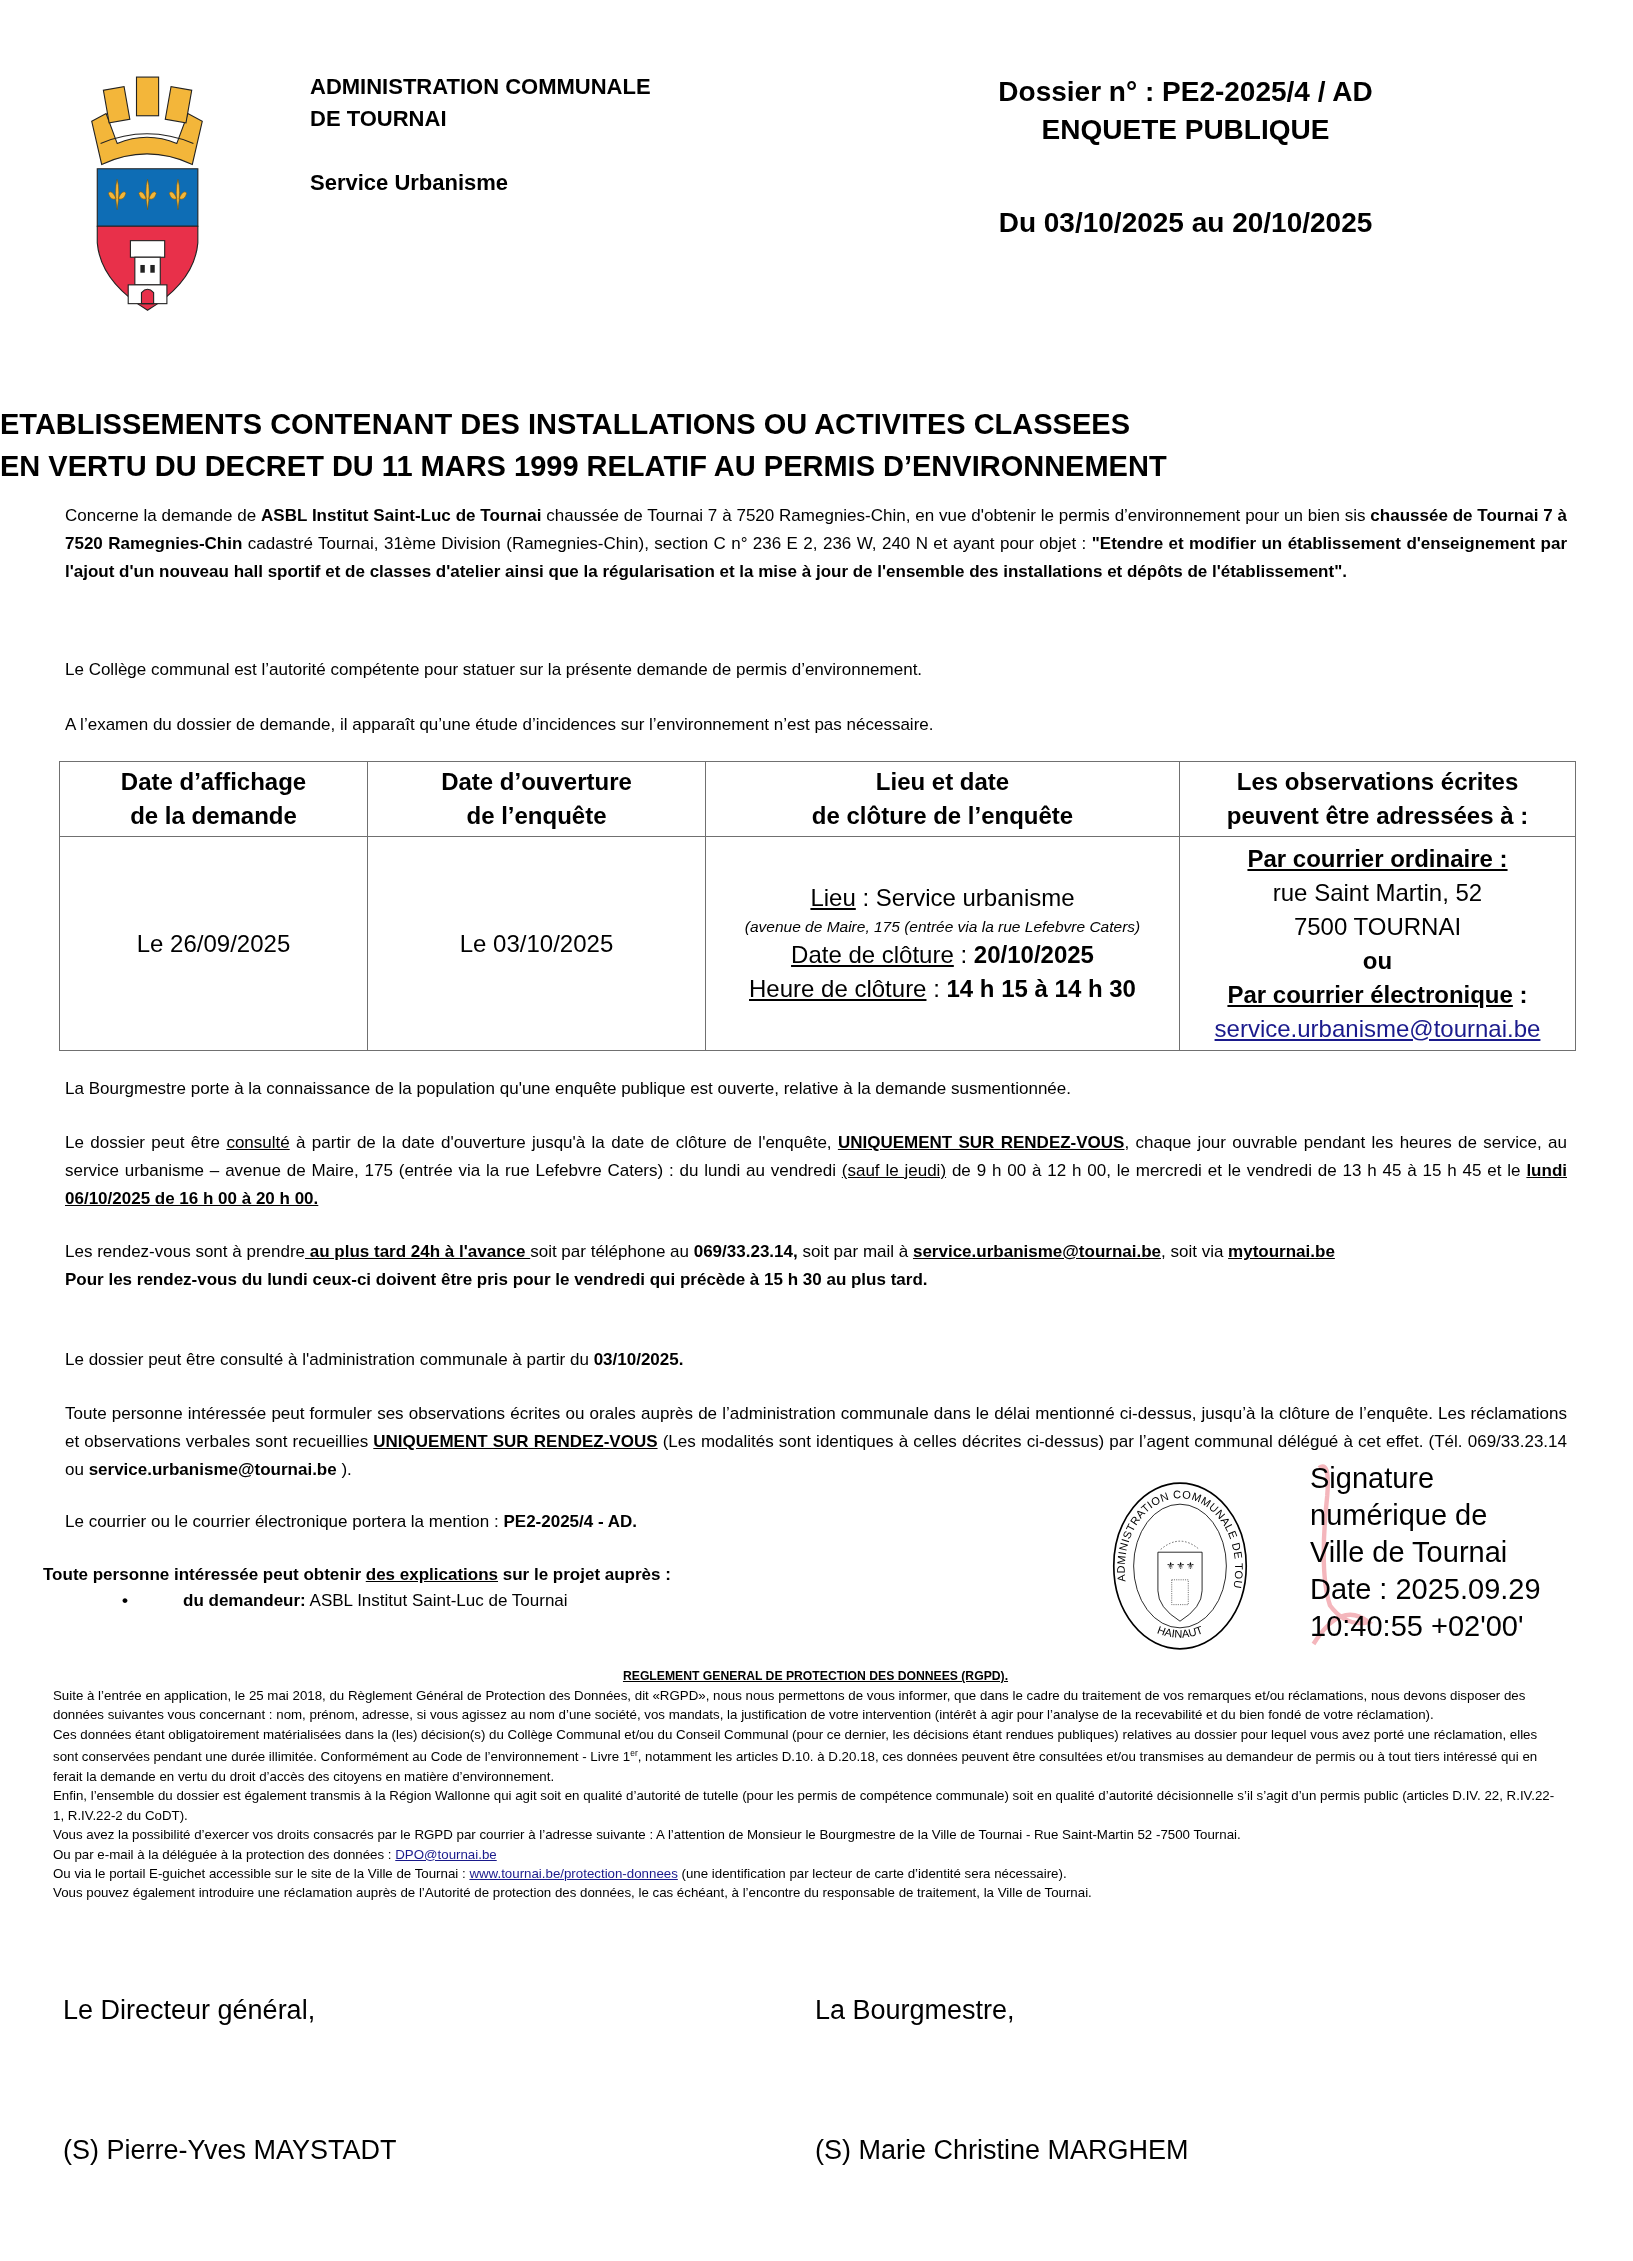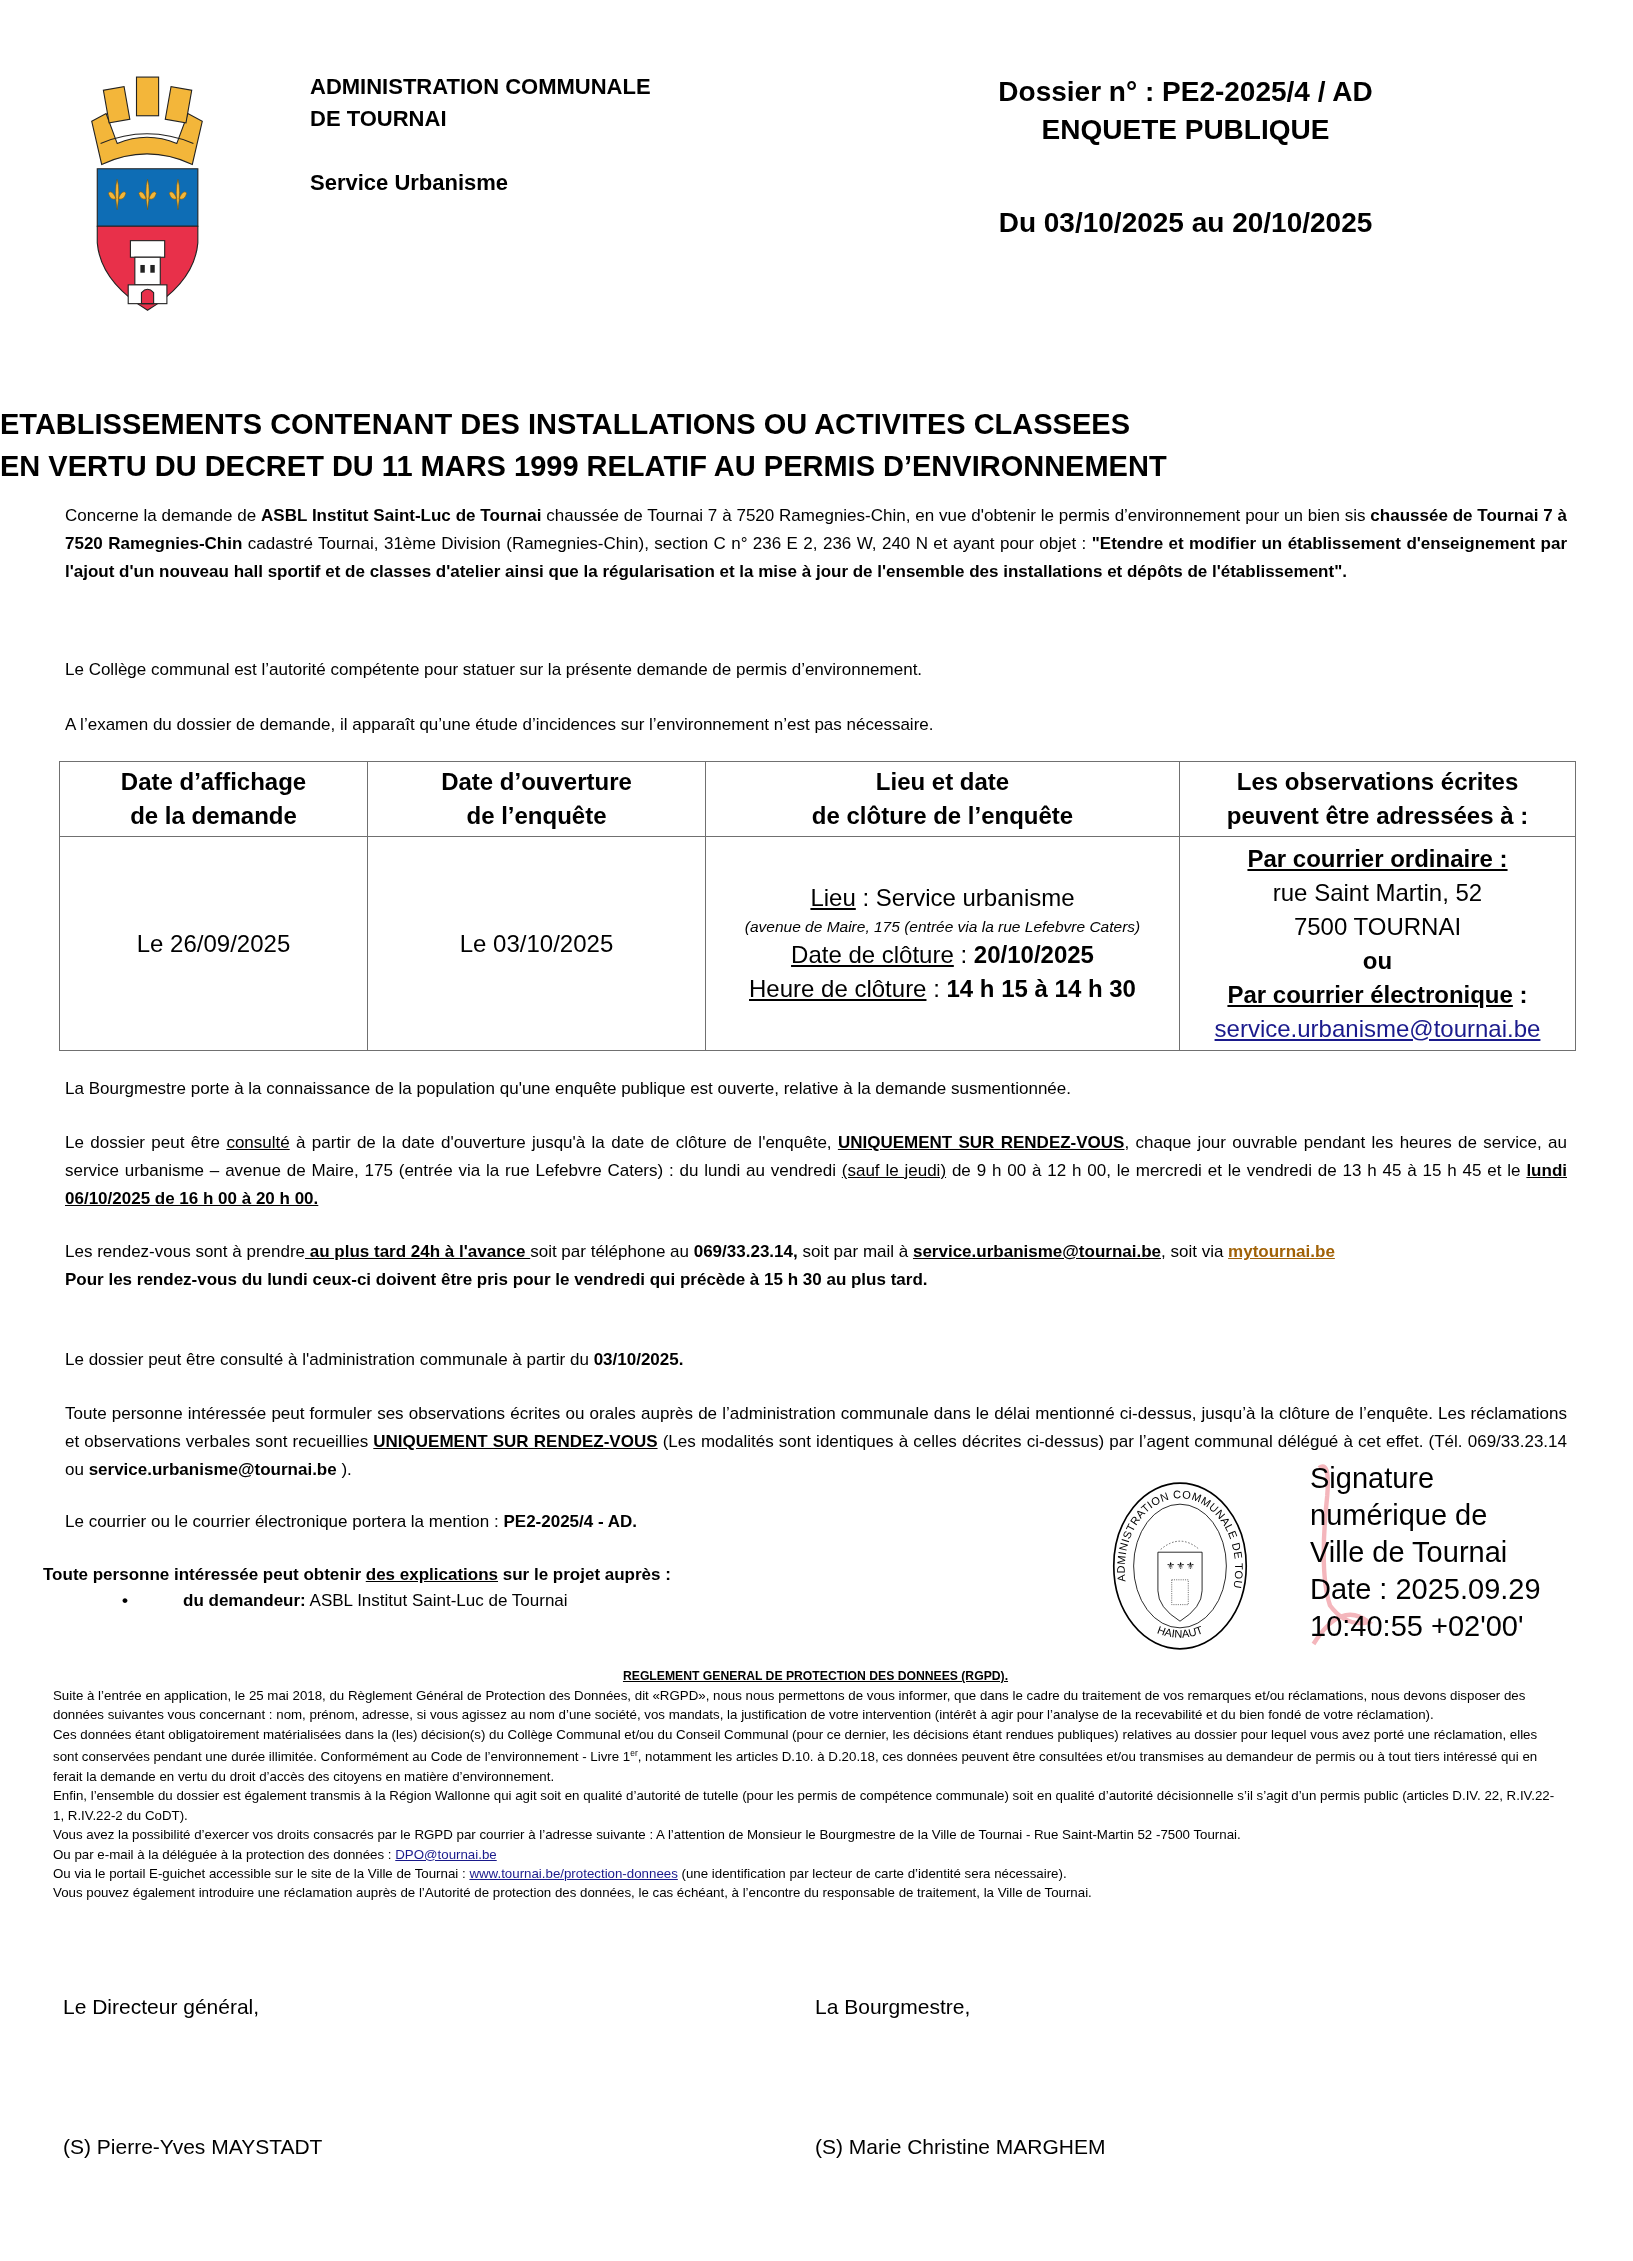--- a/index.html
+++ b/index.html
@@ -40,21 +40,21 @@
   .sig-ribbon { left: 1308px; top: 1462px; width: 66px; height: 188px; }
   .sig-text { left: 1310px; top: 1460px; font-size: 29px; line-height: 37px; }
 
   
   .rgpd-title { left: 0; top: 1669px; width: 1631px; text-align: center; font-size: 12.2px; font-weight: bold; text-decoration: underline; }
   .rgpd { left: 53px; top: 1686px; width: 1507px; font-size: 13.3px; line-height: 19.4px; }
   .rgpd p { margin: 0; }
   .rgpd sup { font-size: 8.3px; }
 
   
-  .sign { font-size: 21px; }
+  .sign { font-size: 27px; }
 </style>
 </head>
 <body>
 
 <svg id="logo" class="abs" viewBox="0 0 228 456">
 
   <path d="M14 110 L40 96 L60 150 Q114 128 168 150 L188 96 L214 110 L196 188 Q114 150 32 188 Z" fill="#f3b63a" stroke="#222" stroke-width="2"></path>
   <rect x="40" y="50" width="38" height="60" fill="#f3b63a" stroke="#222" stroke-width="2" transform="rotate(-10 59 80)"></rect>
   <rect x="95" y="30" width="40" height="70" fill="#f3b63a" stroke="#222" stroke-width="2"></rect>
   <rect x="152" y="50" width="38" height="60" fill="#f3b63a" stroke="#222" stroke-width="2" transform="rotate(10 171 80)"></rect>
@@ -131,21 +131,21 @@
 </tbody>
   </table>
 
 <div class="abs para" style="top:1075px;">La Bourgmestre porte à la connaissance de la population qu'une enquête publique est ouverte, relative à la demande susmentionnée.</div>
 
 <div class="abs para" style="top:1129px;">
   <span>Le dossier peut être </span><span class="u">consulté</span><span> à partir de la date d'ouverture jusqu'à la date de clôture de l'enquête, </span><span class="b u">UNIQUEMENT SUR RENDEZ-VOUS</span><span>, chaque jour ouvrable pendant les heures de service, au service urbanisme – avenue de Maire, 175 (entrée via la rue Lefebvre Caters)  : du lundi au vendredi </span><span class="u">(sauf le jeudi)</span><span> de 9 h 00 à 12 h 00, le mercredi et le vendredi de 13 h 45 à 15 h 45 et le </span><span class="b u">lundi 06/10/2025 de 16 h 00 à 20 h 00.</span>
 </div>
 
 <div class="abs para" style="top:1238px;">
-  <span>Les rendez-vous sont à prendre</span><span class="b u"> au plus tard 24h à l'avance </span><span>soit par téléphone au </span><span class="b">069/33.23.14,</span><span> soit par mail à </span><a class="b u" style="color:#000">service.urbanisme@tournai.be</a><span>, soit via </span><a class="b u" style="color:#a16207">mytournai.be</a>
+  <span>Les rendez-vous sont à prendre</span><span class="b u"> au plus tard 24h à l'avance </span><span>soit par téléphone au </span><span class="b">069/33.23.14,</span><span> soit par mail à </span><a class="b u" style="color:#000">service.urbanisme@tournai.be</a><span>, soit via </span><a class="b u" style="color:#000000">mytournai.be</a>
   <div class="b">Pour les rendez-vous du lundi ceux-ci doivent être pris pour le vendredi qui précède à 15 h 30 au plus tard.</div>
 </div>
 
 <div class="abs para" style="top:1346px;">
   <span>Le dossier peut être consulté à l'administration communale à partir du </span><span class="b">03/10/2025.</span>
 </div>
 
 <div class="abs para" style="top:1400px;">
   <span>Toute personne intéressée peut formuler ses observations écrites ou orales auprès de l’administration communale dans le délai mentionné ci-dessus, jusqu’à la clôture de l’enquête. Les réclamations et observations verbales sont recueillies </span><span class="b u">UNIQUEMENT SUR RENDEZ-VOUS</span><span> (Les modalités sont identiques à celles décrites ci-dessus) par l’agent communal délégué à cet effet. (Tél.  069/33.23.14 ou </span><span class="b">service.urbanisme@tournai.be</span><span> ).</span>
 </div>

